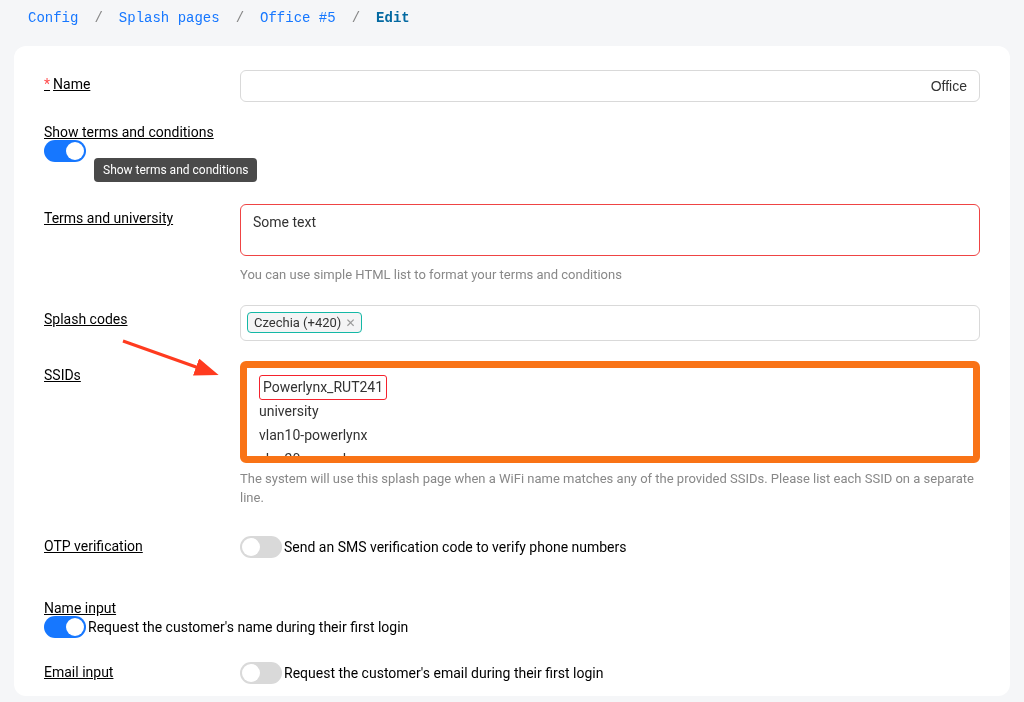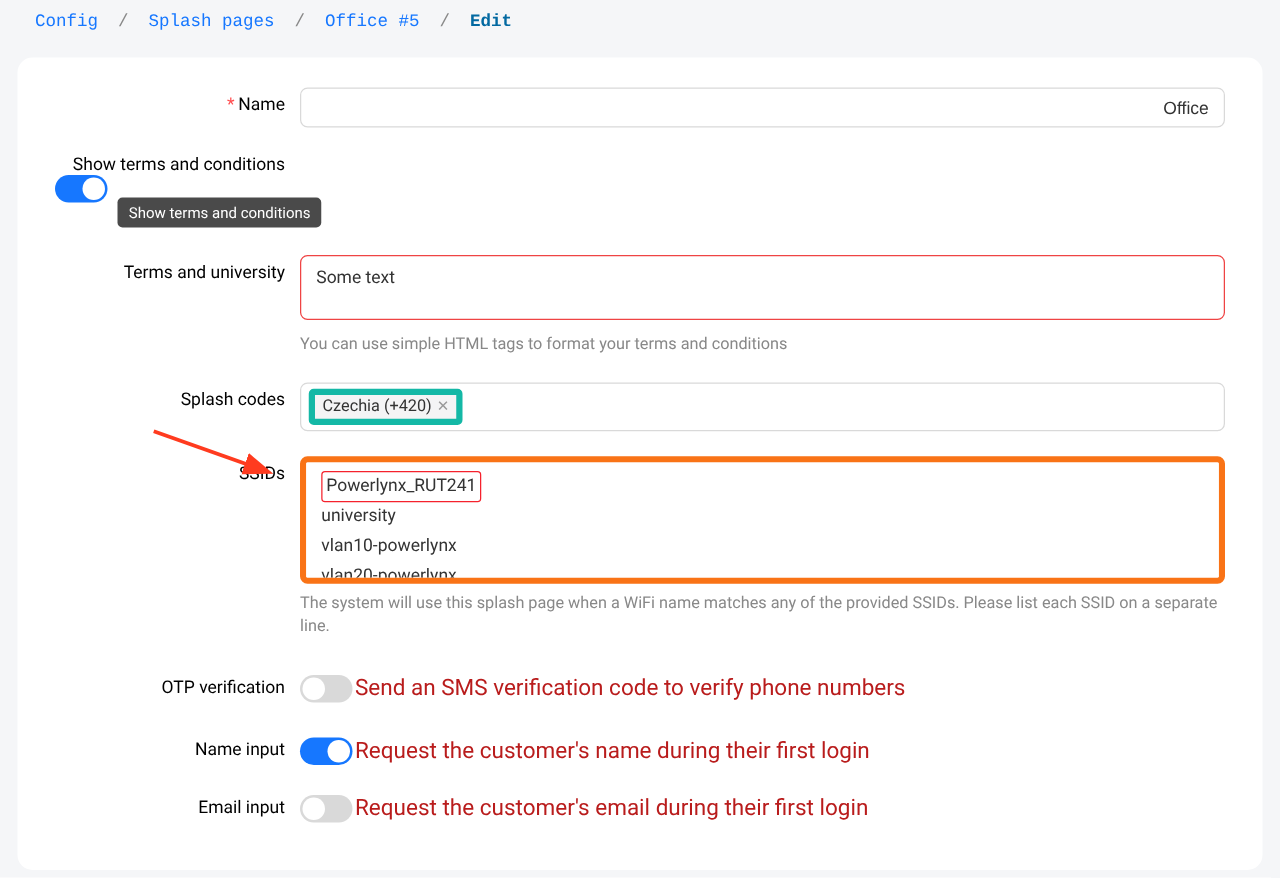--- a/index.html
+++ b/index.html
@@ -43,26 +43,27 @@
       height: 650px;
     }
     .form-row {
       display: flex;
       align-items: flex-start;
       margin-bottom: 20px;
       position: relative;
     }
     .form-label {
       width: 196px;
-      text-align: right;
+      text-align: left;
       padding-right: 12px;
       padding-top: 6px;
       font-size: 14px;
       color: #000;
       flex-shrink: 0;
+      text-decoration: underline;
     }
     .form-label .required {
       color: #ff4d4f;
       margin-right: 3px;
     }
     .form-control {
       flex: 1;
       min-width: 0;
     }
     .input-text {
@@ -83,21 +84,21 @@
       font-size: 14px;
       color: #333;
       background: #fff;
       resize: none;
       font-family: inherit;
       height: 52px;
       line-height: 1.5;
     }
     .ssid-box {
       width: 100%;
-      border: 5px solid #f97316;
+      border: 7px solid #f97316;
       border-radius: 6px;
       background: #fff;
       padding: 7px 12px;
       height: 102px;
       overflow-y: scroll;
       line-height: 1.7;
       font-size: 14px;
     }
     .ssid-line {
       display: block;
@@ -142,22 +143,22 @@
     }
     .toggle-row .form-label {
       padding-top: 2px;
     }
     .toggle-inline {
       display: flex;
       align-items: center;
       gap: 2px;
     }
     .toggle-desc {
-      font-size: 18px;
-      color: #b91c1c;
+      font-size: 14px;
+      color: #000000;
       text-align: right;
     }
     .tooltip {
       position: absolute;
       background: #4a4a4a;
       color: #fff;
       font-size: 12px;
       padding: 5px 9px;
       border-radius: 4px;
       white-space: nowrap;
@@ -170,21 +171,21 @@
       padding: 4px 6px;
       background: #fff;
       min-height: 36px;
       display: flex;
       align-items: center;
     }
     .tag {
       display: inline-flex;
       align-items: center;
       background: #f4f4f5;
-      border: 5px solid #14b8a6;
+      border: 1px solid #14b8a6;
       border-radius: 4px;
       padding: 2px 6px;
       font-size: 13px;
       color: #333;
       gap: 4px;
     }
     .tag .close {
       color: #999;
       cursor: pointer;
       font-size: 12px;
@@ -224,21 +225,21 @@
     <div class="form-control">
       <div class="toggle on"><div class="knob"></div></div>
     </div>
     <div class="tooltip" style="left:50px; top:36px;">Show terms and conditions</div>
   </div>
 
   <div class="form-row">
     <div class="form-label">Terms and university</div>
     <div class="form-control">
       <textarea class="textarea" style="">Some text</textarea>
-      <div class="help-text">You can use simple HTML tags to format your terms and conditions</div>
+      <div class="help-text">You can use simple HTML list to format your terms and conditions</div>
     </div>
   </div>
 
   <div class="form-row">
     <div class="form-label">Splash codes</div>
     <div class="form-control">
       <div class="tag-select">
         <span class="tag">
           <span>Czechia (+420)</span>
           <span class="close">✕</span>
@@ -273,21 +274,21 @@
   <div class="form-row toggle-row" style="margin-top:28px;">
     <div class="form-label">OTP verification</div>
     <div class="form-control toggle-inline">
       <div class="toggle">
           <div class="knob"></div>
         </div>
       <span class="toggle-desc">Send an SMS verification code to verify phone numbers</span>
     </div>
   </div>
 
-  <div class="form-row toggle-row" style="margin-top:28px;">
+  <div class="form-row toggle-row" style="margin-top:40px;flex-direction:column;">
     <div class="form-label">Name input</div>
     <div class="form-control toggle-inline">
       <div class="toggle on">
           <div class="knob"></div>
         </div>
       <span class="toggle-desc">Request the customer's name during their first login</span>
     </div>
   </div>
 
   <div class="form-row toggle-row" style="margin-top:24px;">

